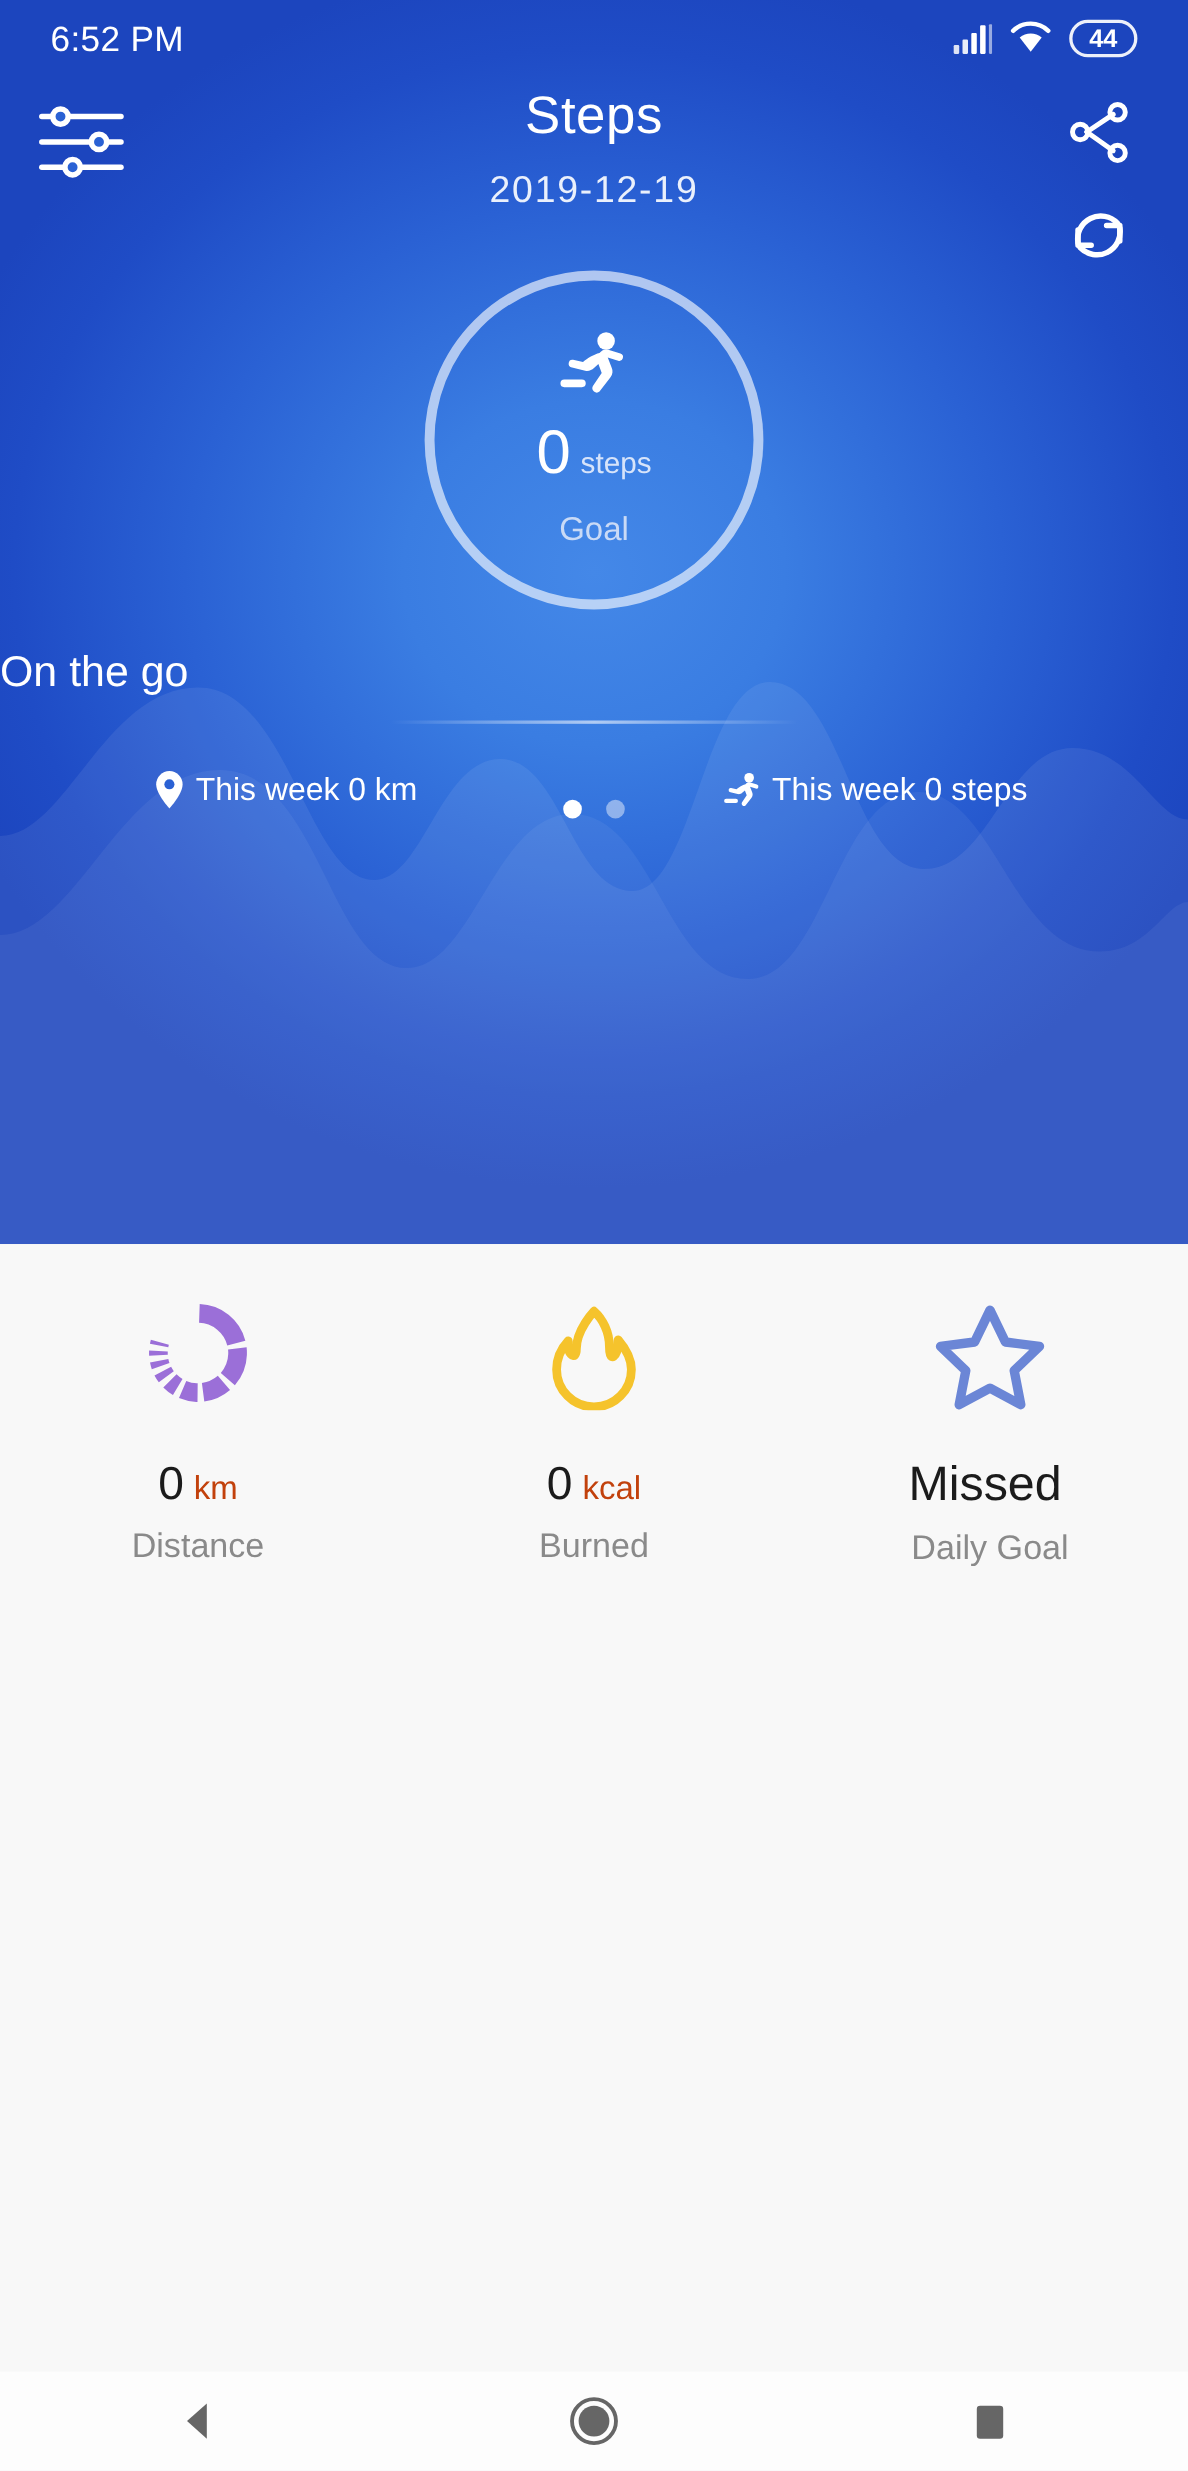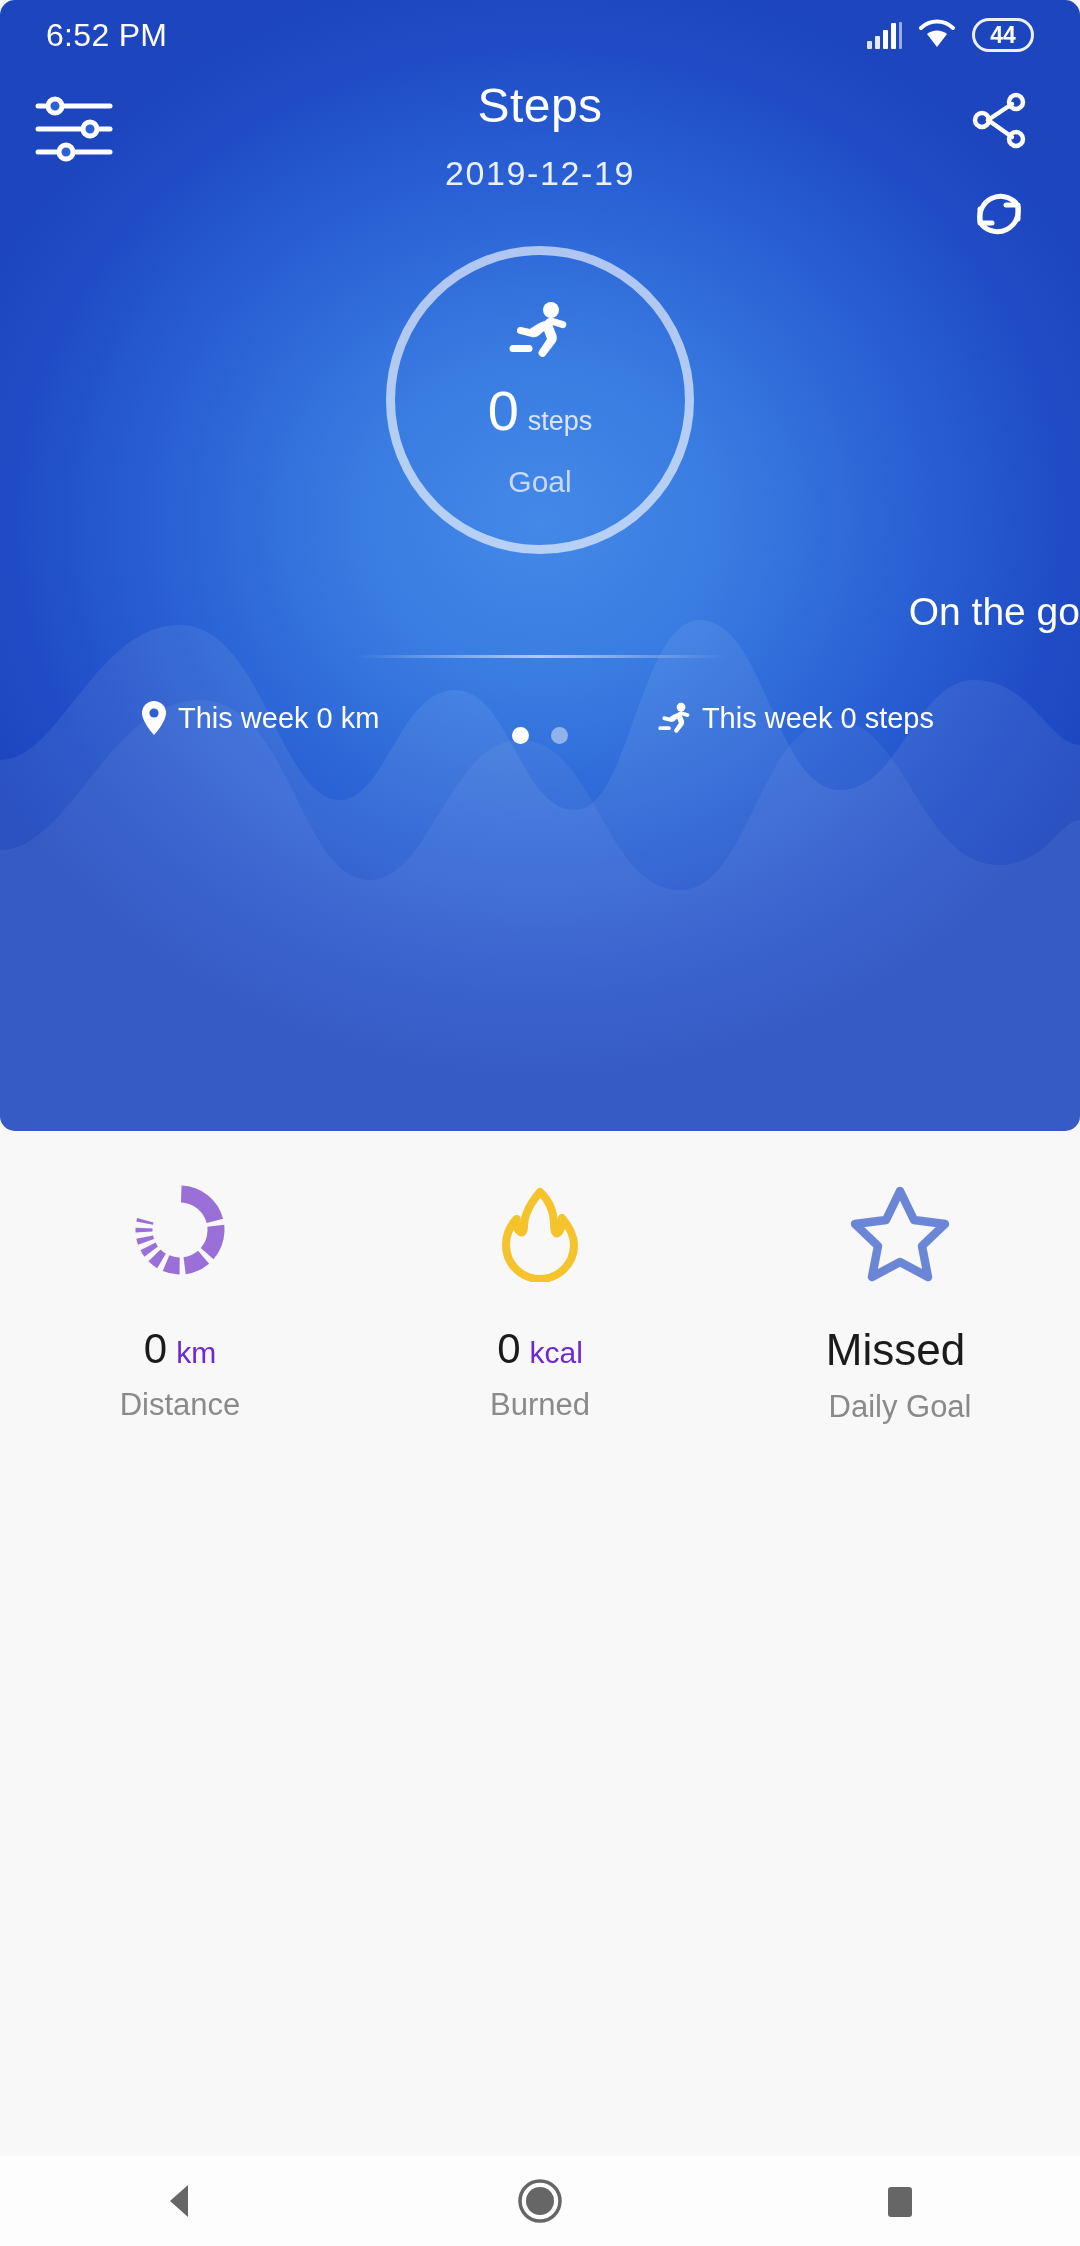--- a/index.html
+++ b/index.html
@@ -10,21 +10,20 @@
     overflow:hidden;
     position:relative;
   }
 
   
   .hero{
     position:absolute; left:0; top:0; width:1080px; height:1131px;
     background:
       radial-gradient(ellipse 620px 560px at 50% 46%, #4488E8 0%, #3A7DE2 28%, #2A61D4 60%, #1F4CC6 85%, #1C45BE 100%);
     overflow:hidden;
-    border-radius:15px;
   }
   .hero-waves{ position:absolute; left:0; top:0; width:1080px; height:1131px; }
 
   
   .statusbar{
     position:absolute; left:0; top:0; width:1080px; height:70px;
     display:flex; align-items:center; justify-content:space-between;
     padding:0 46px; color:#fff; z-index:40;
   }
   .sb-time{ font-size:32px; letter-spacing:.3px; }
@@ -63,21 +62,21 @@
     align-items:center; justify-content:center; gap:0;
   }
   .run-ico{ margin-bottom:24px; }
   .steps-line{ display:flex; align-items:baseline; justify-content:center; gap:9px; }
   .steps-num{ color:#fff; font-size:56px; line-height:1; }
   .steps-unit{ color:#D7E4FA; font-size:27px; }
   .steps-today{ color:#C9DAF6; font-size:30px; margin-top:26px; }
 
   
   .otg{
-    position:absolute; left:0; top:590px; width:1080px; text-align:right;
+    position:absolute; left:0; top:590px; width:1080px; text-align:left;
     color:#fff; font-size:39px; z-index:30;
   }
   .otg-div{
     position:absolute; left:50%; top:655px; transform:translateX(-50%);
     width:370px; height:3px; z-index:30;
     background:linear-gradient(to right, rgba(255,255,255,0) 0%, rgba(255,255,255,.60) 50%, rgba(255,255,255,0) 100%);
   }
 
   
   .week{
@@ -102,21 +101,21 @@
     background:#F8F8F8;
   }
   .stats{
     position:absolute; left:0; top:40px; width:1080px;
     display:flex;
   }
   .stat{ flex:1; display:flex; flex-direction:column; align-items:center; cursor:pointer; }
   .stat-ico{ height:118px; display:flex; align-items:center; justify-content:center; }
   .stat-val{ margin-top:36px; display:flex; align-items:baseline; gap:9px; }
   .stat-num{ font-size:42px; color:#1B1B1B; }
-  .stat-unit{ font-size:30px; color:#6d28d9; }
+  .stat-unit{ font-size:30px; color:#c2410c; }
   .stat-num.wide{ font-size:44px; }
   .stat-cap{ margin-top:14px; font-size:31px; color:#8A8A8A; }
 
   
   .navbar{
     position:absolute; left:0; top:2156px; width:1080px; height:90px;
     background:#FDFDFD; display:flex; align-items:center; justify-content:space-around;
   }
   .nav-btn{ width:120px; height:90px; display:flex; align-items:center; justify-content:center; cursor:pointer;}
 </style>

